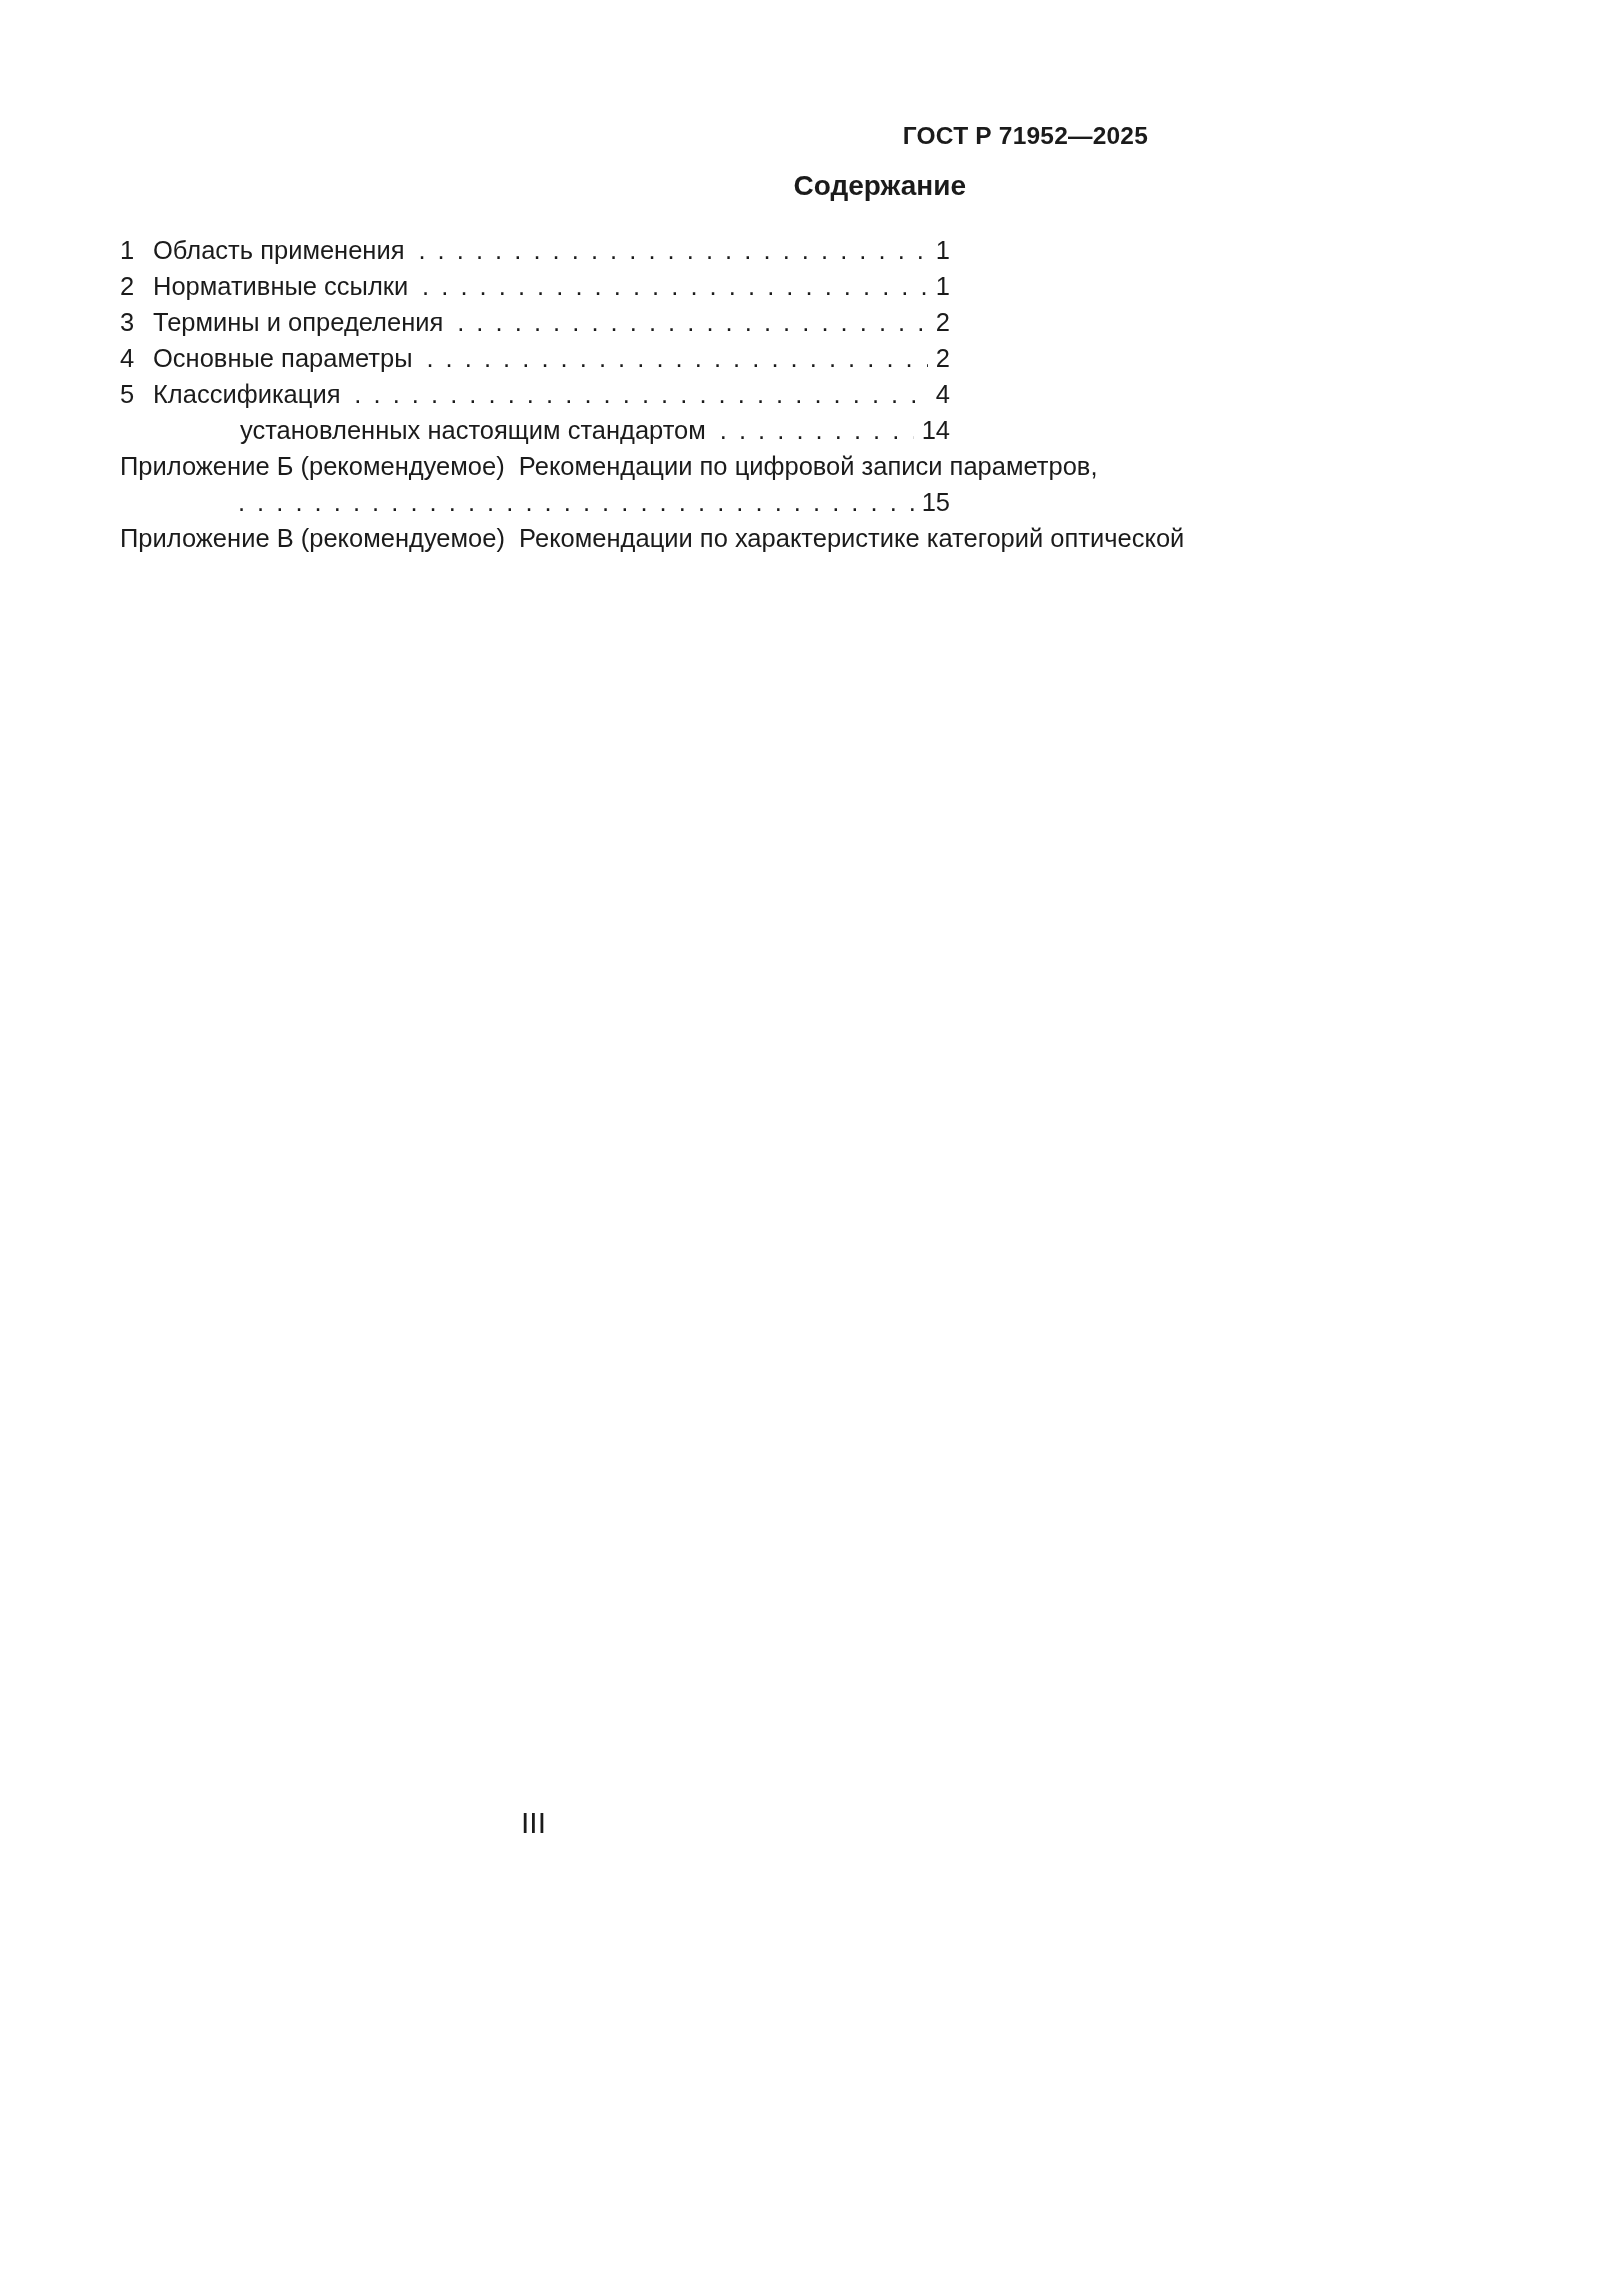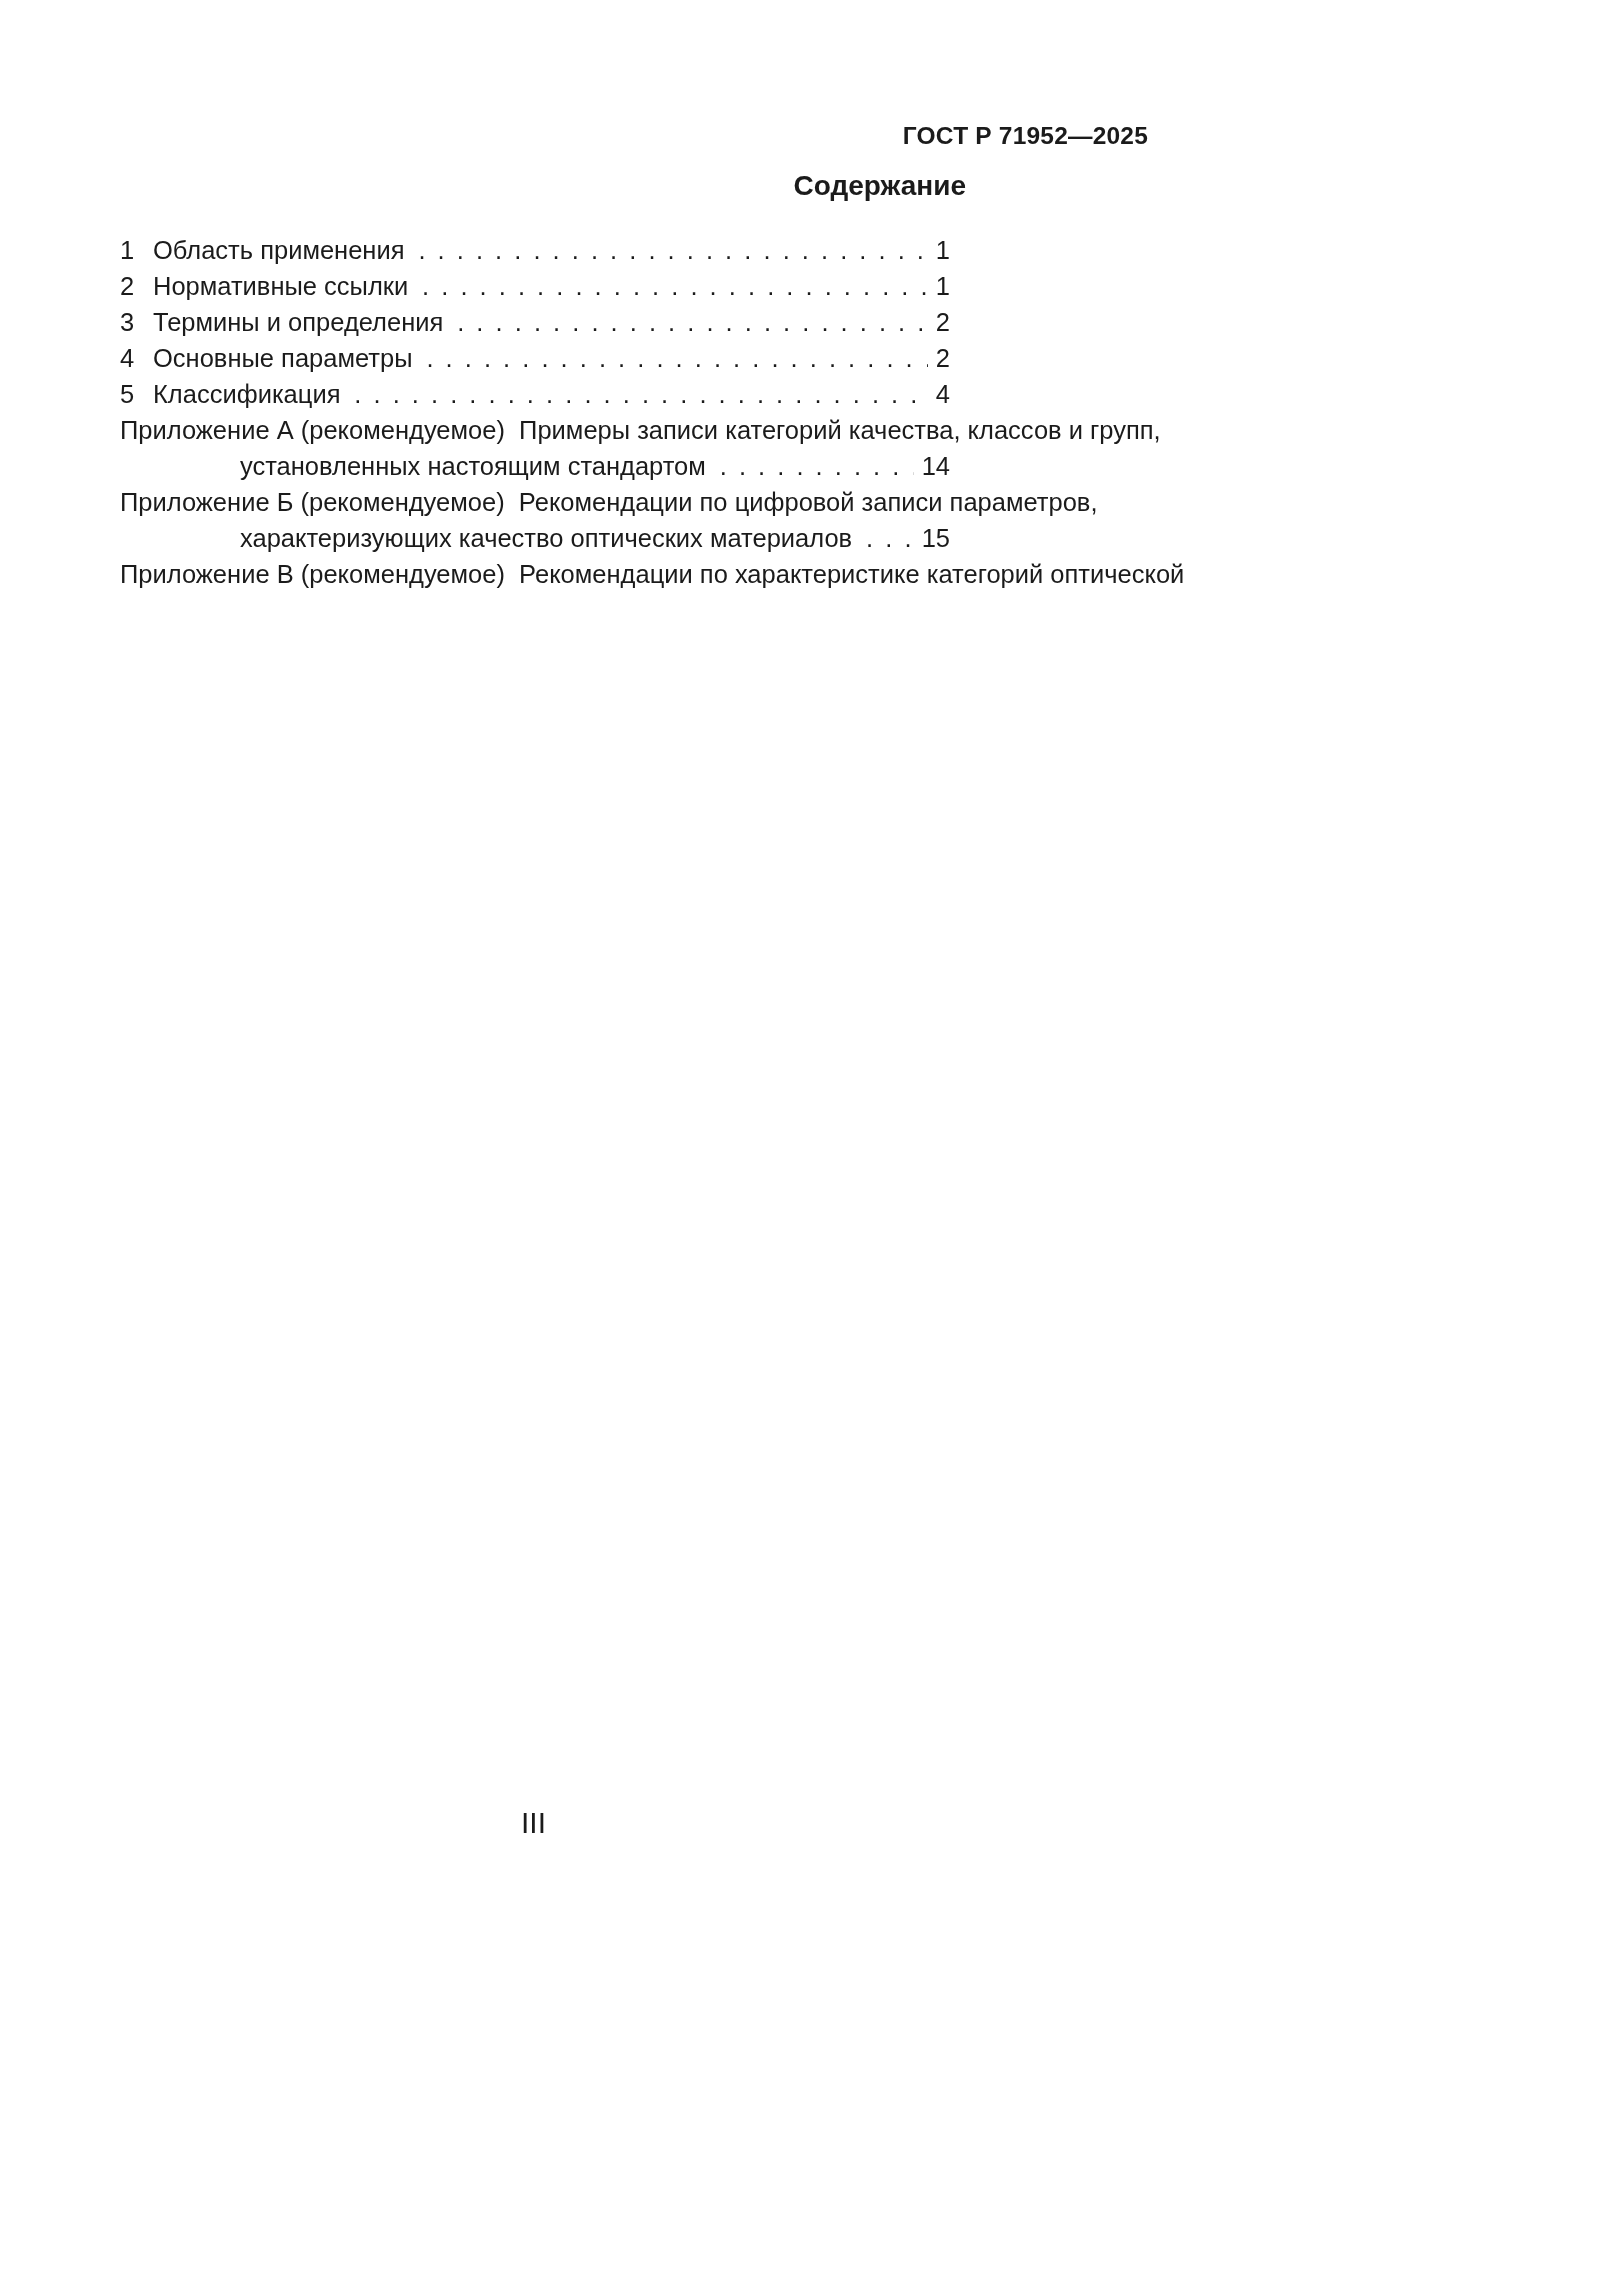--- a/index.html
+++ b/index.html
@@ -113,33 +113,29 @@
         <span class="text">Основные параметры</span>
         <span class="leader"></span>
         <span class="pagenum">2</span>
       </div>
       <div class="toc-line">
         <span class="num">5</span>
         <span class="text">Классификация</span>
         <span class="leader"></span>
         <span class="pagenum">4</span>
       </div>
-      <div class="toc-line">
-        <span class="text">Приложение А (рекомендуемое)  Примеры записи категорий качества, классов и групп,</span>
-      </div>
       <div class="toc-line indent">
         <span class="text">установленных настоящим стандартом</span>
         <span class="leader"></span>
         <span class="pagenum">14</span>
       </div>
       <div class="toc-line">
         <span class="text">Приложение Б (рекомендуемое)  Рекомендации по цифровой записи параметров,</span>
       </div>
       <div class="toc-line indent">
-        <span class="text">характеризующих качество оптических материалов</span>
         <span class="leader"></span>
         <span class="pagenum">15</span>
       </div>
       <div class="toc-line">
         <span class="text">Приложение В (рекомендуемое)  Рекомендации по характеристике категорий оптической</span>
       </div>
     </div>
 
   <div class="footer-page">III</div>
 

